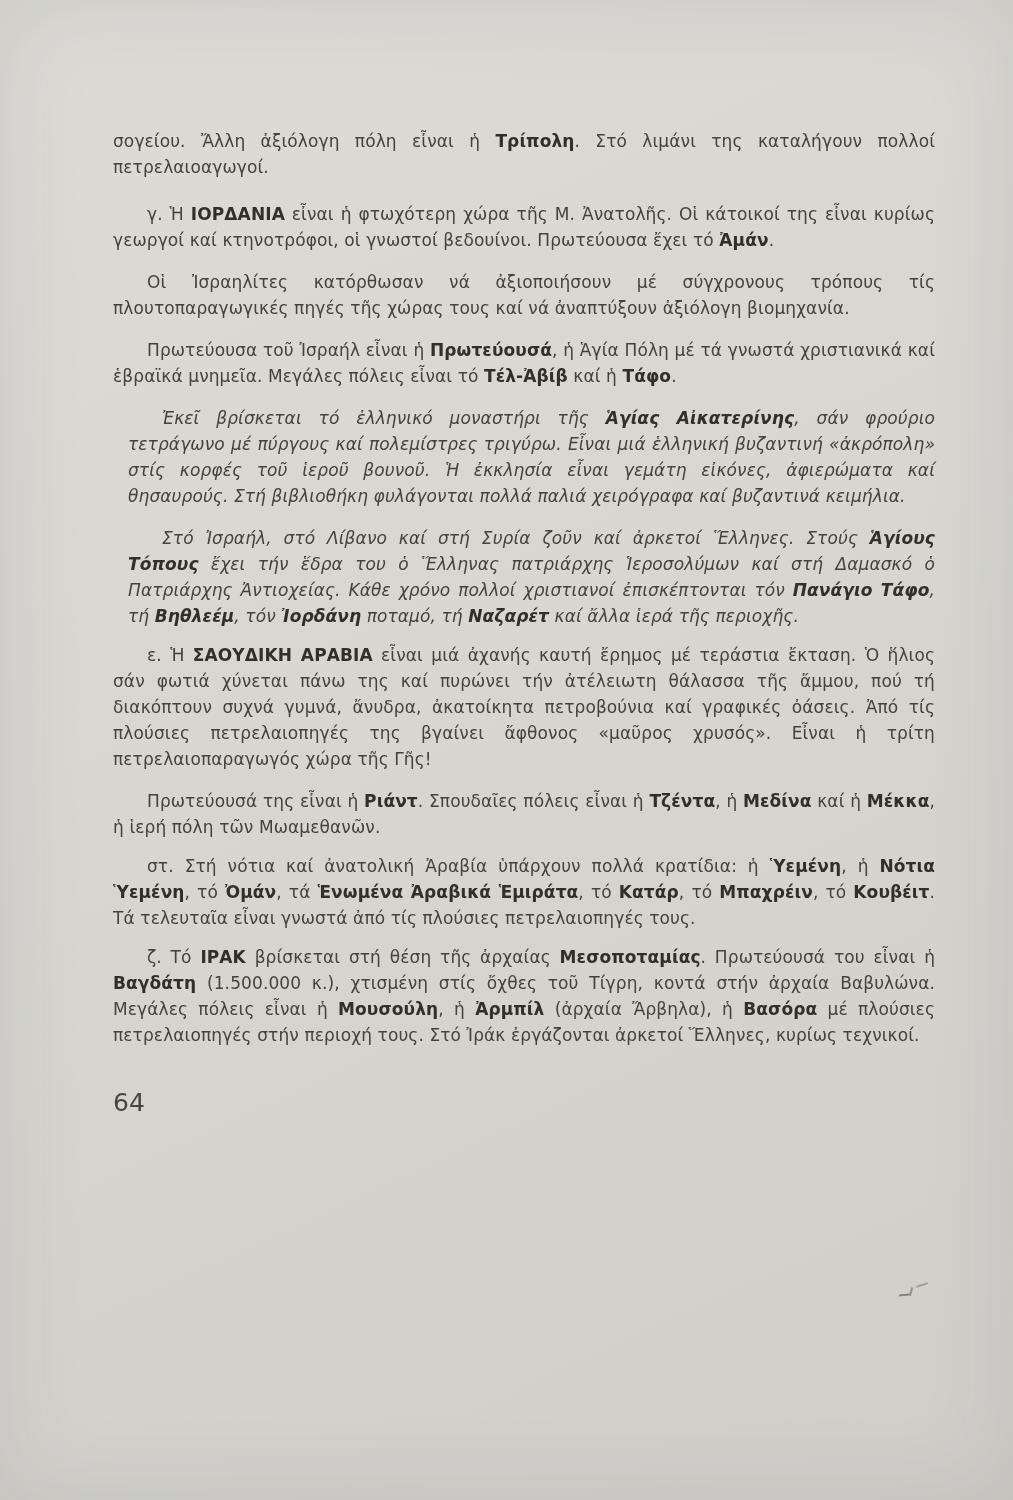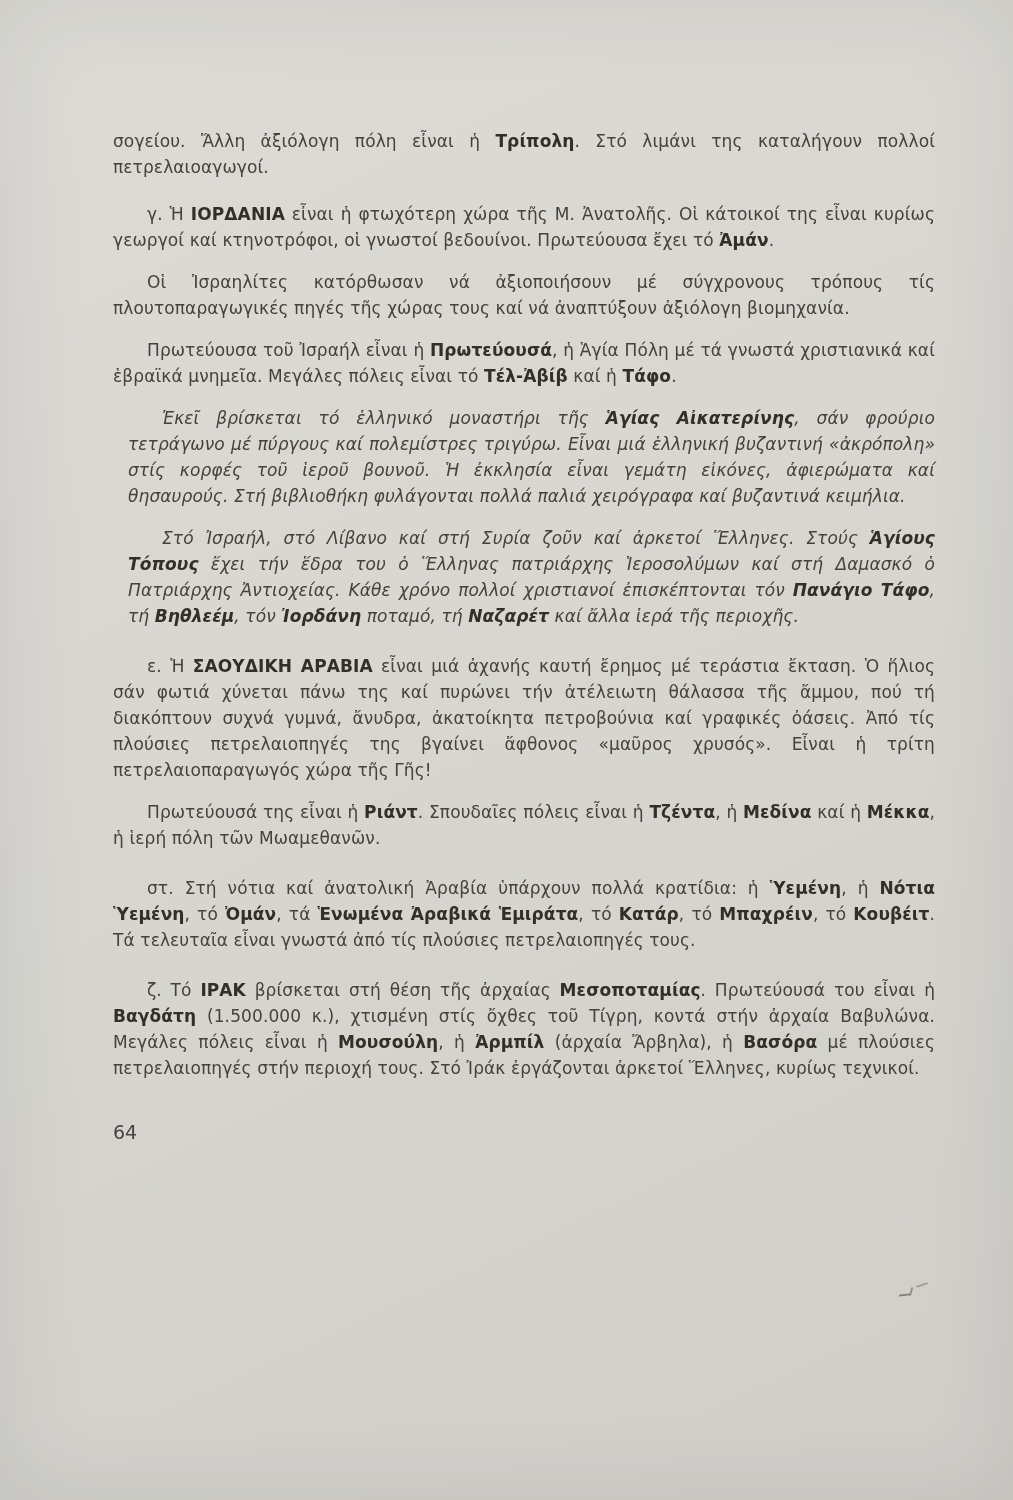--- a/index.html
+++ b/index.html
@@ -32,30 +32,30 @@
     margin: 0;
   }
   p.indent {
     text-indent: 34px;
     margin-top: 16px;
   }
   p.italic {
     font-style: italic;
     padding-left: 15px;
   }
-  p.gap-lg { margin-top: 24px; }
+  p.gap-lg { margin-top: 13px; }
   p.gap-sm { margin-top: 21px; }
   p.gap-xs { margin-top: 5px; }
   .bold {
     font-weight: bold;
     color: #332f28;
   }
   .page-number {
     margin: 40px 0 0 113px;
-    font-size: 19px;
+    font-size: 25px;
     color: #46443f;
   }
   .smudge {
     position: absolute;
     left: 898px;
     top: 1282px;
     width: 30px;
     height: 16px;
     pointer-events: none;
   }

